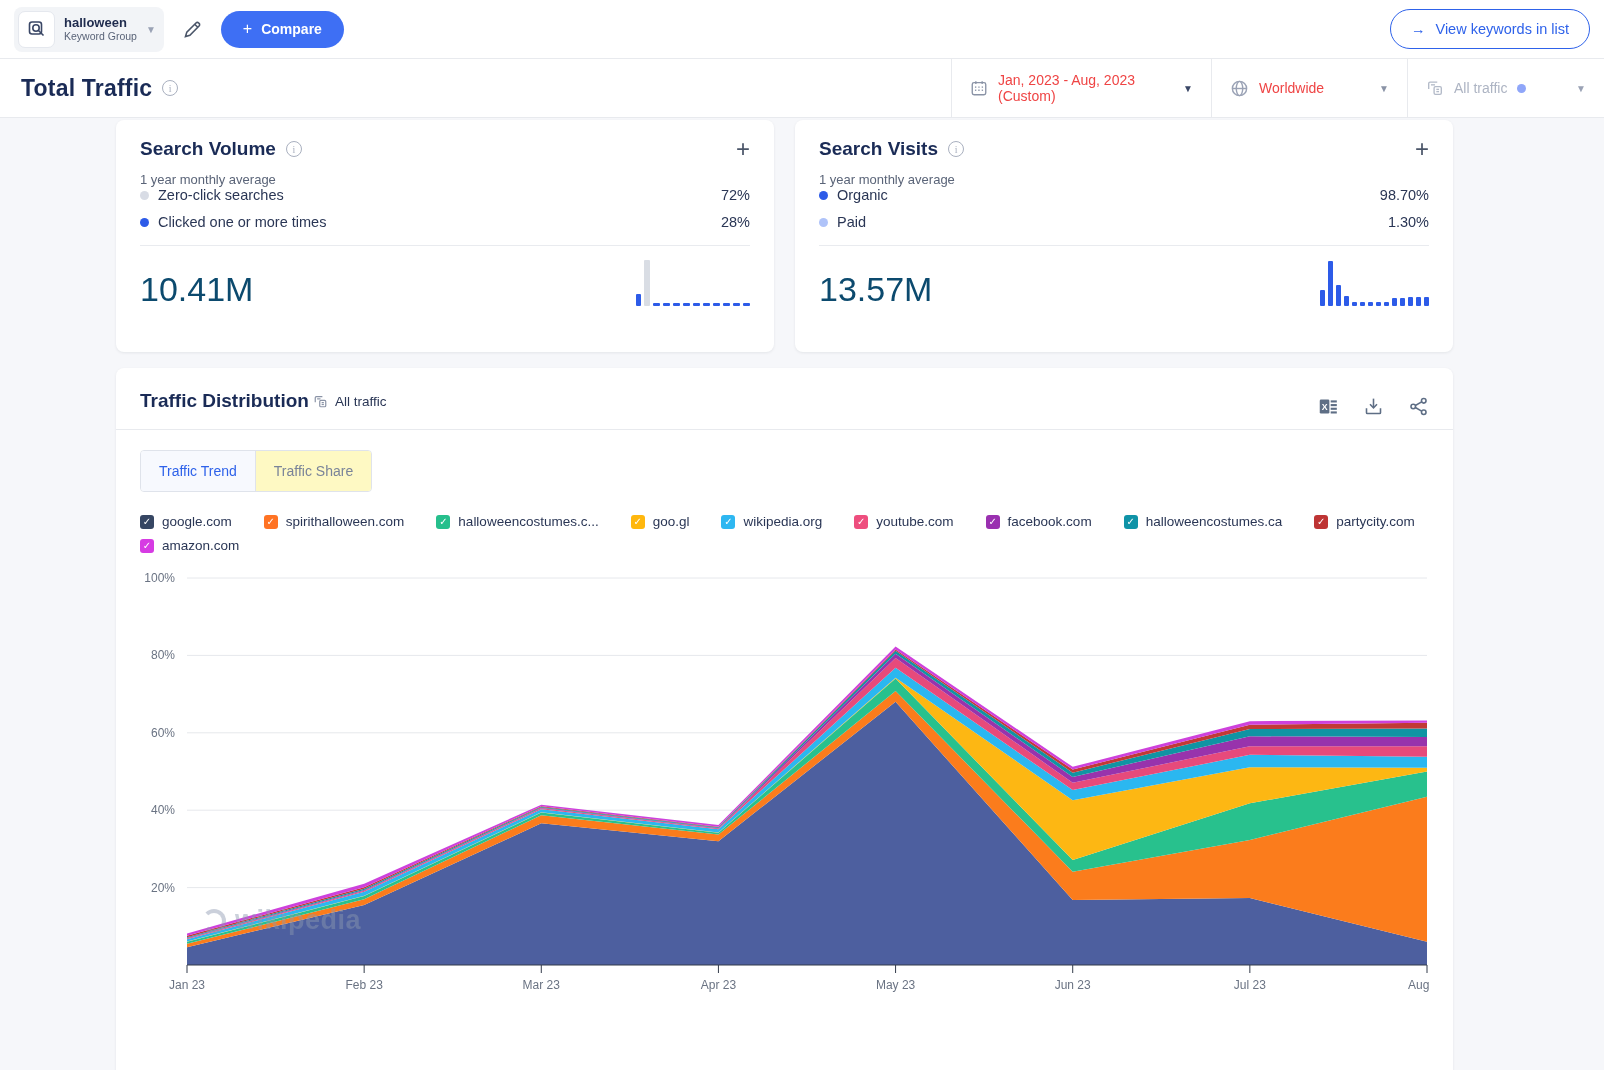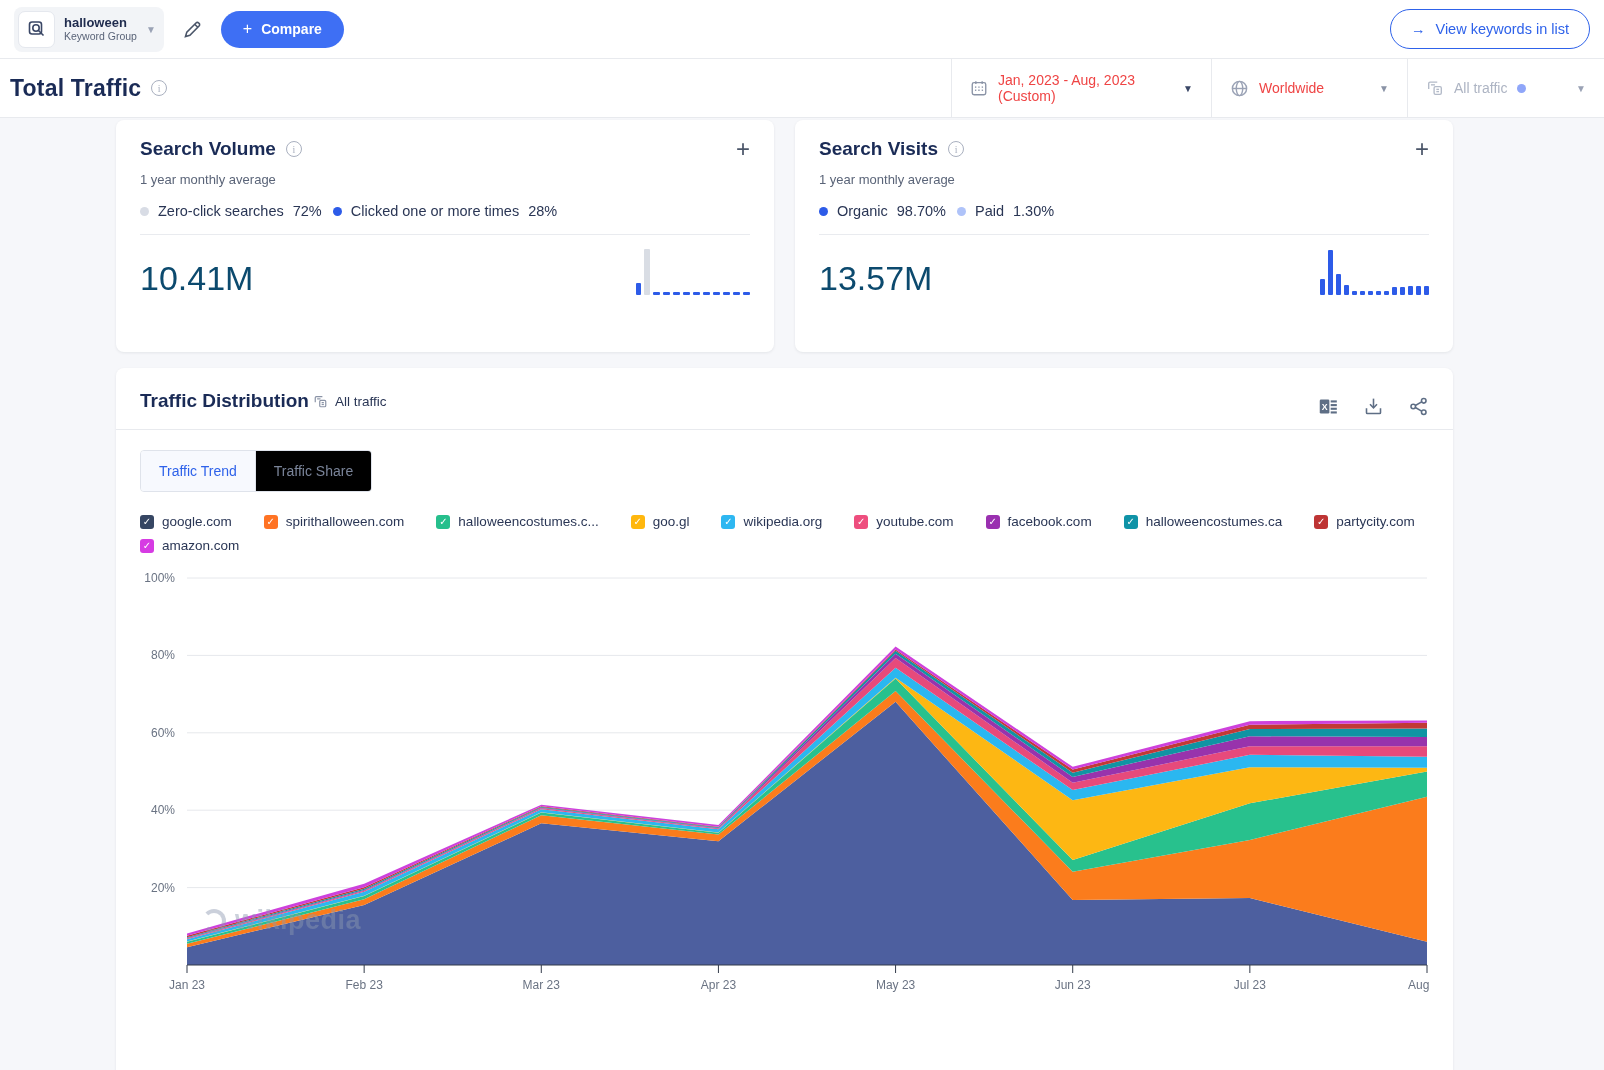--- a/index.html
+++ b/index.html
@@ -19,21 +19,21 @@
   .icon-btn { color:#4A5568; display:flex; align-items:center; cursor:pointer; }
   .btn-compare { display:flex; align-items:center; gap:9px; background:#3E6FF4; color:#fff;
     height:37px; border-radius:20px; padding:0 22px; font-size:14px; font-weight:bold; cursor:pointer; }
   .btn-compare .plus { font-size:16px; font-weight:normal; }
   .spacer { flex:1; }
   .btn-viewkw { display:flex; align-items:center; gap:10px; color:#2E62EA; border:1.5px solid #2E62EA;
     height:40px; border-radius:21px; padding:0 20px; font-size:14.5px; background:#fff; cursor:pointer; }
 
   
   .subheader { height:59px; background:#fff; border-bottom:1px solid #E8EAEE;
-    display:flex; align-items:stretch; }
+    display:flex; align-items:stretch;padding-left:11px; }
   .sub-left { flex:1; display:flex; align-items:center; gap:10px; padding-left:10px; }
   .page-title { font-size:23px; font-weight:bold; color:#1A2B56; letter-spacing:.2px; }
   .info-ic { width:16px; height:16px; border:1.3px solid #A9B0BF; border-radius:50%;
     color:#A9B0BF; font-size:10px; display:inline-flex; align-items:center; justify-content:center;
     font-family:"Liberation Serif",serif; flex:none; }
   .hdr-sec { display:flex; align-items:center; gap:10px; border-left:1px solid #E8EAEE; padding:0 18px; }
   .hdr-sec .txt { font-size:14px; color:#ef4444; }
   .sec-date { width:260px; }
   .sec-region { width:196px; }
   .sec-traffic { width:197px; color:#B3BAC8; }
@@ -43,41 +43,41 @@
 
   
   .content { margin-left:116px; width:1337px; padding-top:2px; }
   .cards-row { display:flex; gap:21px; }
   .card { background:#fff; border-radius:8px; box-shadow:0 1px 3px rgba(16,24,40,.08); }
   .stat-card { width:658px; height:232px; padding:18px 24px 16px; }
   .card-head { display:flex; align-items:center; gap:10px; }
   .card-title { font-size:19px; font-weight:bold; color:#1A2B56; }
   .plus-btn { margin-left:auto; font-size:24px; font-weight:300; color:#4A5568; cursor:pointer; line-height:20px; }
   .card-sub { font-size:13px; color:#5A6478; margin-top:12px; }
-  .stat-rows { margin-top:16px; display:flex; flex-direction:row; gap:11px; }
+  .stat-rows { margin-top:0; display:flex; flex-direction:column; gap:11px; }
   .stat-row { display:flex; align-items:center; gap:9px; font-size:14.5px; }
   .srow-dot { width:9px; height:9px; border-radius:50%; flex:none; }
   .srow-val { margin-left:auto; }
   .card-divider { border-top:1px solid #E9EBEF; margin-top:15px; }
   .card-bottom { display:flex; justify-content:space-between; align-items:flex-end; margin-top:10px; }
   .big-num { font-size:34px; font-weight:500; color:#0c4a6e; }
   .mini-chart { display:flex; align-items:flex-end; gap:3px; height:50px; margin-bottom:3px; }
   .mini-bar { border-radius:1px; background:#2D5BE8; }
   .mini-bar.muted { background:#D9DDE4; }
 
   
   .traffic-card { margin-top:16px; width:1337px; height:840px; }
   .tc-head { padding:22px 24px 12px; display:flex; align-items:flex-start; }
   .tc-head-left { display:flex; flex-direction:row; gap:4px;justify-content:center; }
   .tc-sub { display:flex; align-items:center; gap:7px; font-size:13.5px; color:#2A3655; }
   .tc-icons { margin-left:auto; display:flex; gap:24px; color:#5E6E85; margin-top:6px; }
   .tc-divider { border-bottom:1px solid #E8EAEE; }
   .tc-body { padding:20px 24px; }
   .tabs { display:inline-flex; border:1px solid #DFE3EB; border-radius:4px; overflow:hidden; }
-  .tab { padding:12px 18px; font-size:14px; color:#7A8499; background:#000000; cursor:pointer; }
+  .tab { padding:12px 18px; font-size:14px; color:#7A8499; background:#fef9c3; cursor:pointer; }
   .tab.active { color:#2E62EA; background:#F7F9FE; }
   .tab + .tab { border-left:1px solid #DFE3EB; }
   .legend { margin-top:22px; display:flex; flex-wrap:wrap; column-gap:32px; row-gap:9px; }
   .legend-item { display:flex; align-items:center; gap:8px; cursor:pointer; }
   .lg-box { width:14px; height:14px; border-radius:3px; display:flex; align-items:center;
     justify-content:center; color:#fff; font-size:10px; }
   .lg-label { font-size:13.5px; color:#2A3655; }
 
   .chart-wrap { position:relative; margin-top:12px; }
   .watermark { position:absolute; left:62px; top:340px; display:flex; align-items:center; gap:9px;

